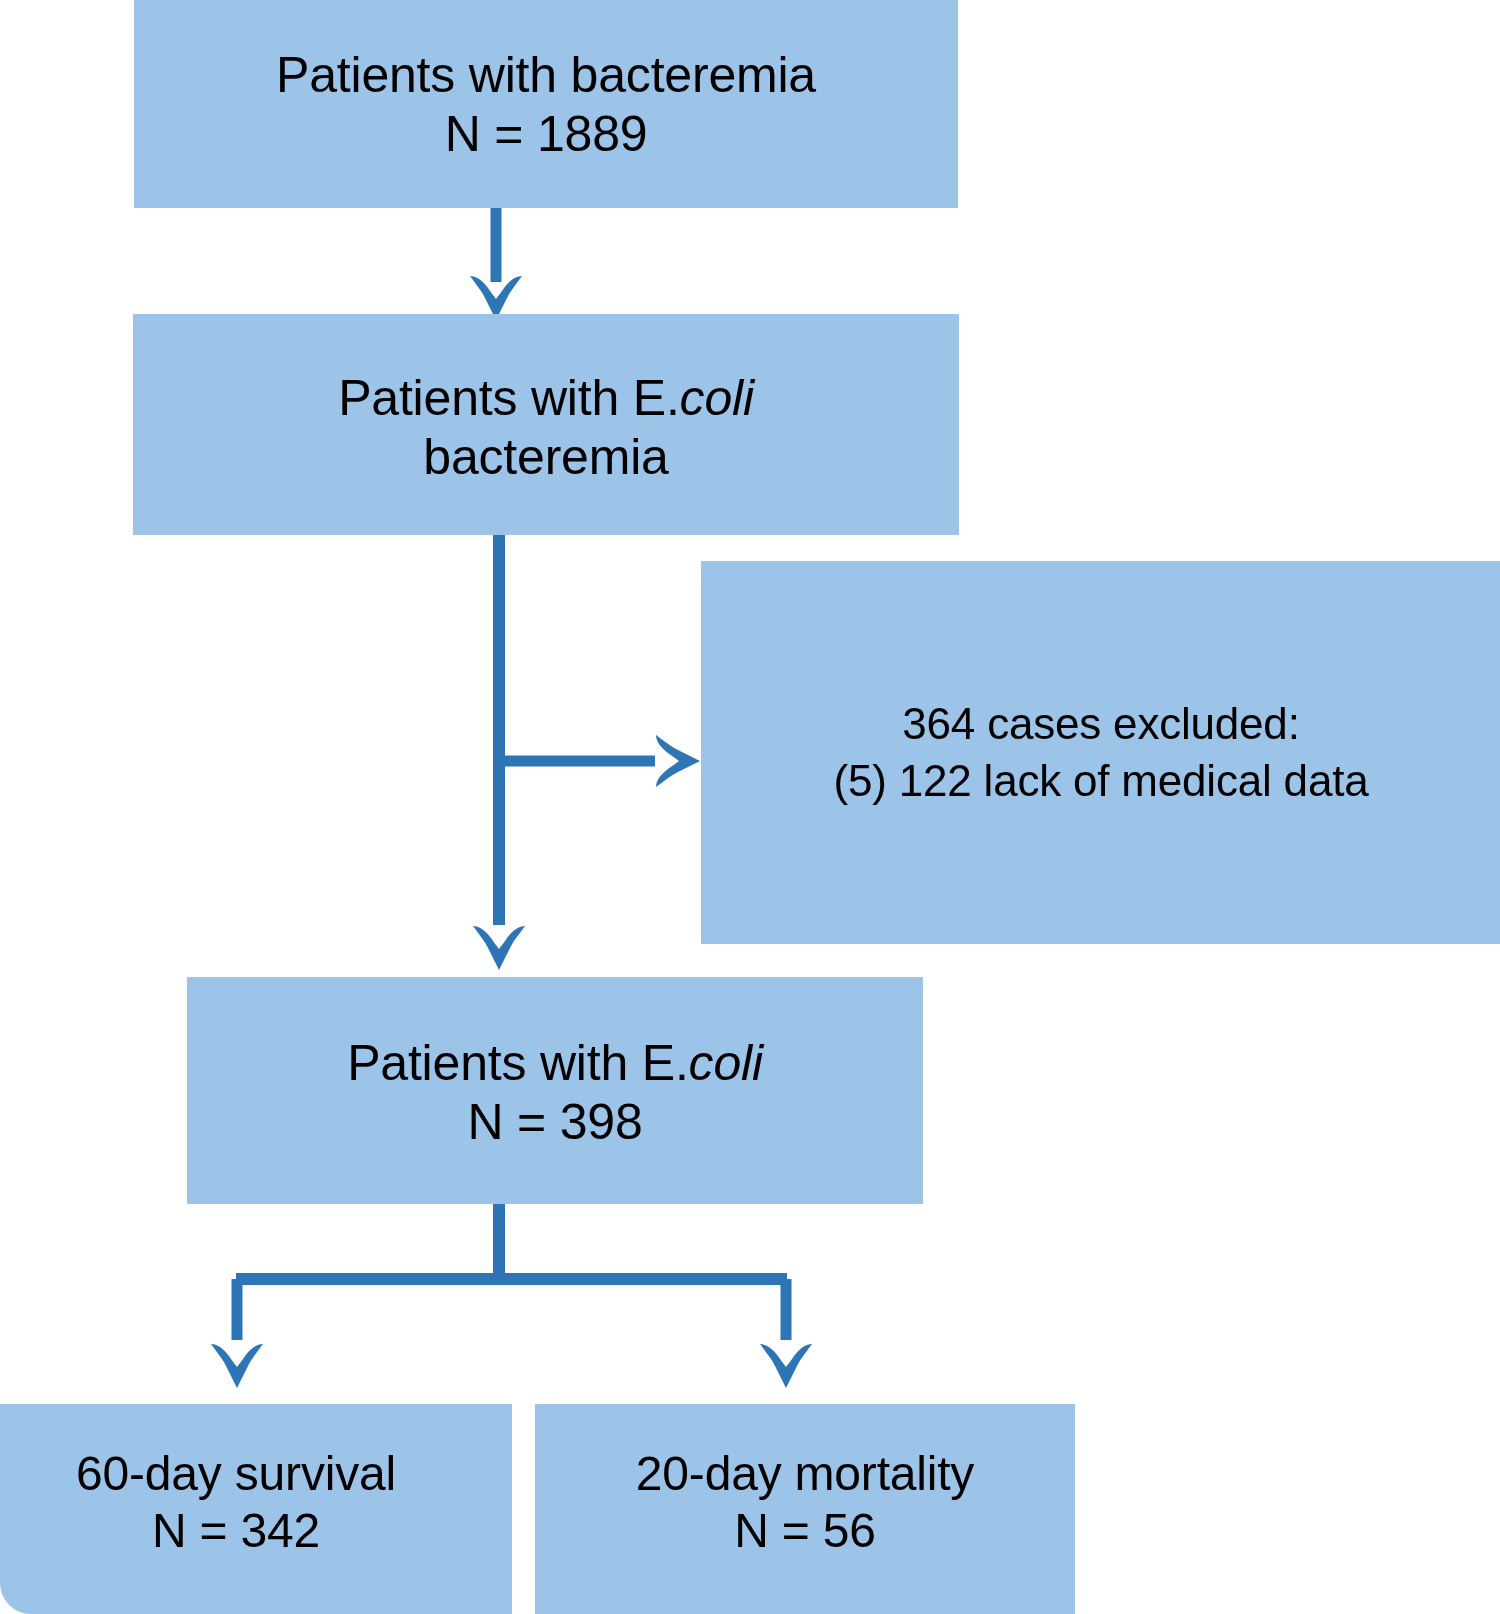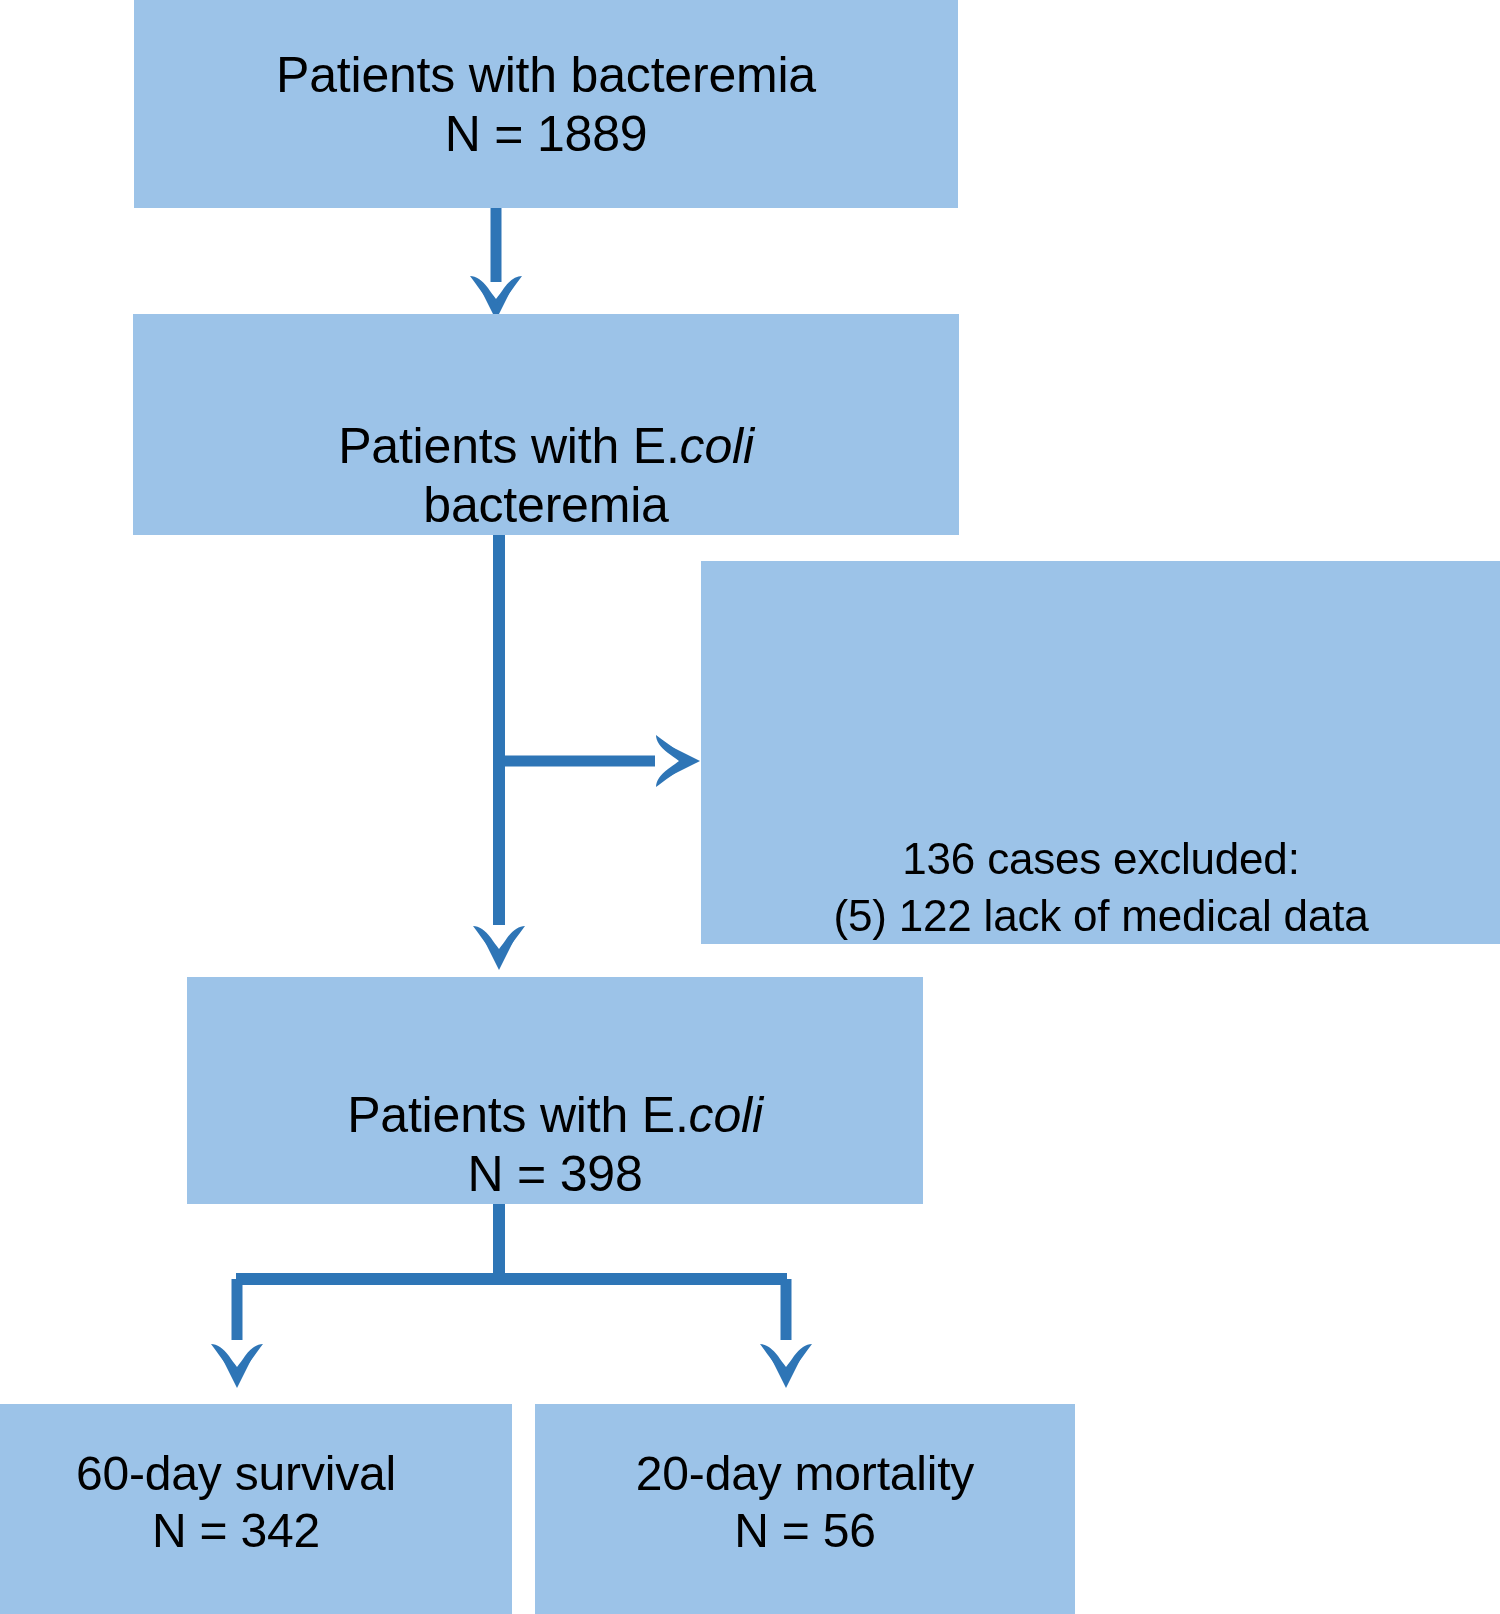--- a/index.html
+++ b/index.html
@@ -10,29 +10,30 @@
   }
   body {
     font-family: "Liberation Sans", sans-serif;
   }
   #canvas {
     position: relative;
     width: 1500px;
     height: 1614px;
     background: #ffffff;
     overflow: hidden;
+    border-radius: 31px;
   }
   .node {
     position: absolute;
     background: #9cc3e8;
     box-sizing: border-box;
     display: flex;
     flex-direction: column;
     align-items: center;
-    justify-content: flex-end;
+    justify-content: center;
     text-align: center;
     color: #000000;
     line-height: 1.18;
     letter-spacing: -0.2px;
   }
   .node .line {
     display: block;
     white-space: nowrap;
   }
   .ital { font-style: italic; }
@@ -133,21 +134,21 @@
     <span class="line">Patients with bacteremia</span>
     <span class="line">N = 1889</span>
   </div>
 
   <div class="node" id="node-ecoli">
     <span class="line"><span>Patients with </span><span>E.</span><span class="ital">coli</span></span>
     <span class="line">bacteremia</span>
   </div>
 
   <div class="node" id="node-excluded">
-    <span class="line">136 cases excluded:</span>
+    <span class="line">364 cases excluded:</span>
     <span class="line">(5)  122 lack of medical data</span>
   </div>
 
   <div class="node" id="node-enrolled">
     <span class="line"><span>Patients with </span><span>E.</span><span class="ital">coli</span></span>
     <span class="line">N = 398</span>
   </div>
 
   <div class="node" id="node-survival">
     <span class="line">60-day survival</span>

